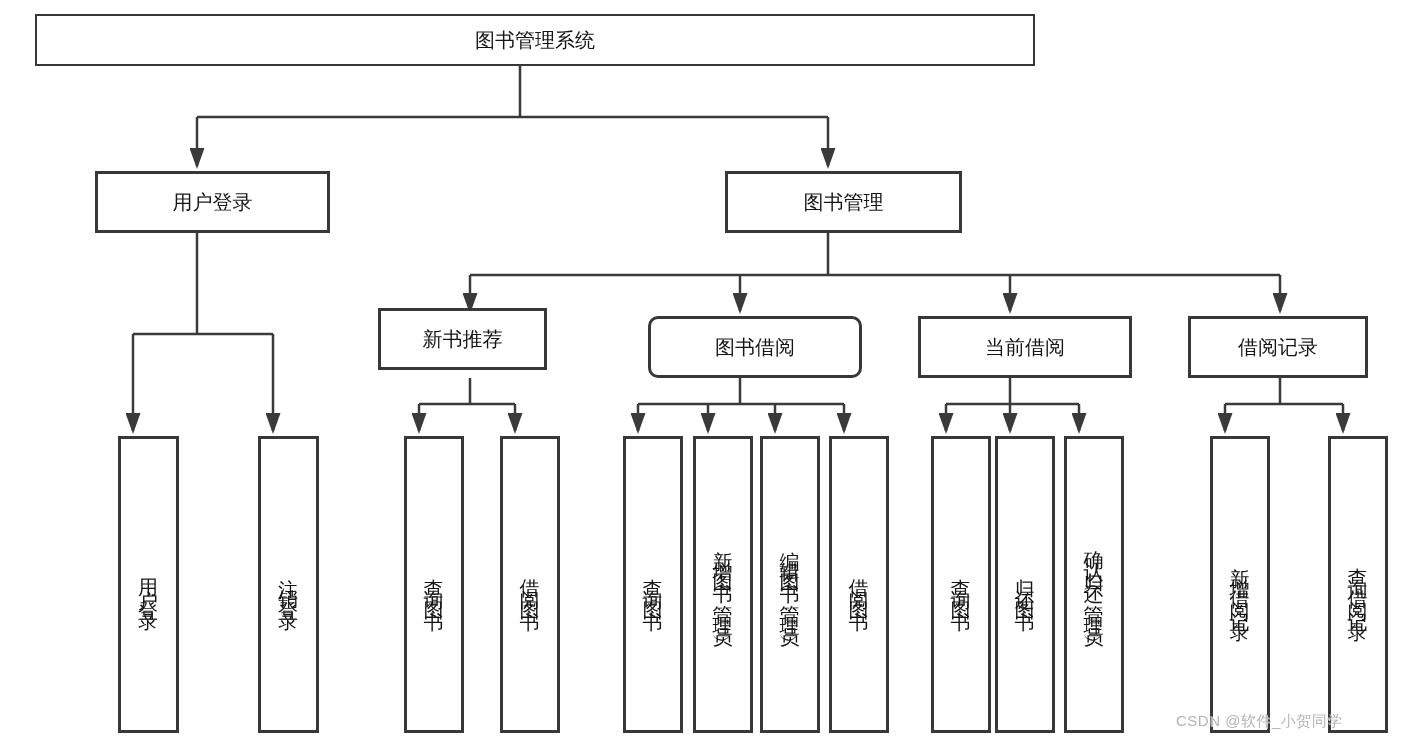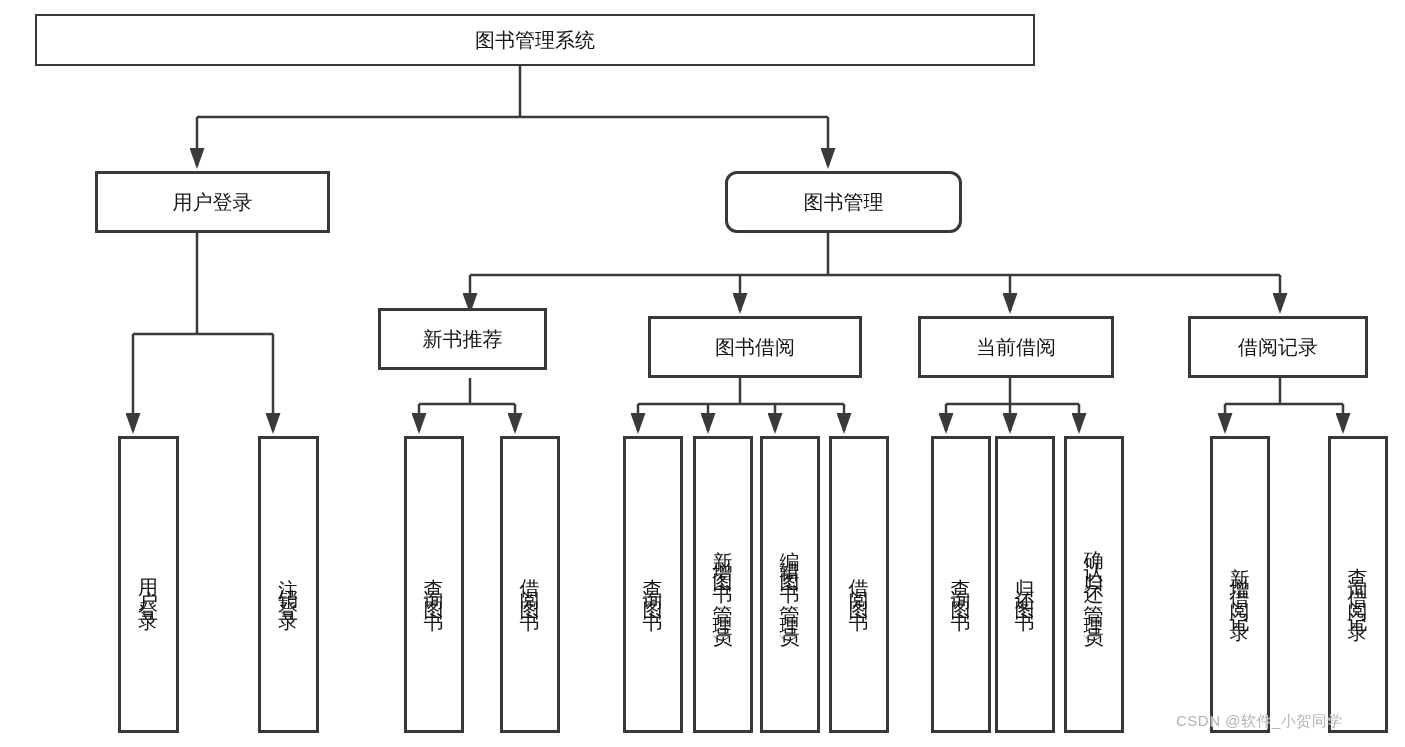--- a/index.html
+++ b/index.html
@@ -109,31 +109,31 @@
     <path class="wire" marker-end="url(#ah)" d="M1343,404 V431"></path>
   </svg>
 
   <div class="node root" style="left:20px; top:14px; width:1000px; height:52px;">
     <span>图书管理系统</span>
   </div>
 
   <div class="node" style="left:80px; top:171px; width:235px; height:62px;">
     <span>用户登录</span>
   </div>
-  <div class="node" style="left:710px; top:171px; width:237px; height:62px;border-radius:12px;">
+  <div class="node" style="left:710px; top:171px; width:237px; height:62px;">
     <span>图书管理</span>
   </div>
 
   <div class="node" style="left:363px; top:308px; width:169px; height:62px;">
     <span>新书推荐</span>
   </div>
-  <div class="node" style="left:633px; top:316px; width:214px; height:62px;">
+  <div class="node" style="left:633px; top:316px; width:214px; height:62px;border-radius:10px;">
     <span>图书借阅</span>
   </div>
-  <div class="node" style="left:903px; top:316px; width:196px; height:62px;">
+  <div class="node" style="left:903px; top:316px; width:214px; height:62px;">
     <span>当前借阅</span>
   </div>
   <div class="node" style="left:1173px; top:316px; width:180px; height:62px;">
     <span>借阅记录</span>
   </div>
 
   <div class="node leaf" style="left:103px; top:436px; width:61px; height:297px;">
     <span class="vlbl">用户登录</span>
   </div>
   <div class="node leaf" style="left:243px; top:436px; width:61px; height:297px;">

